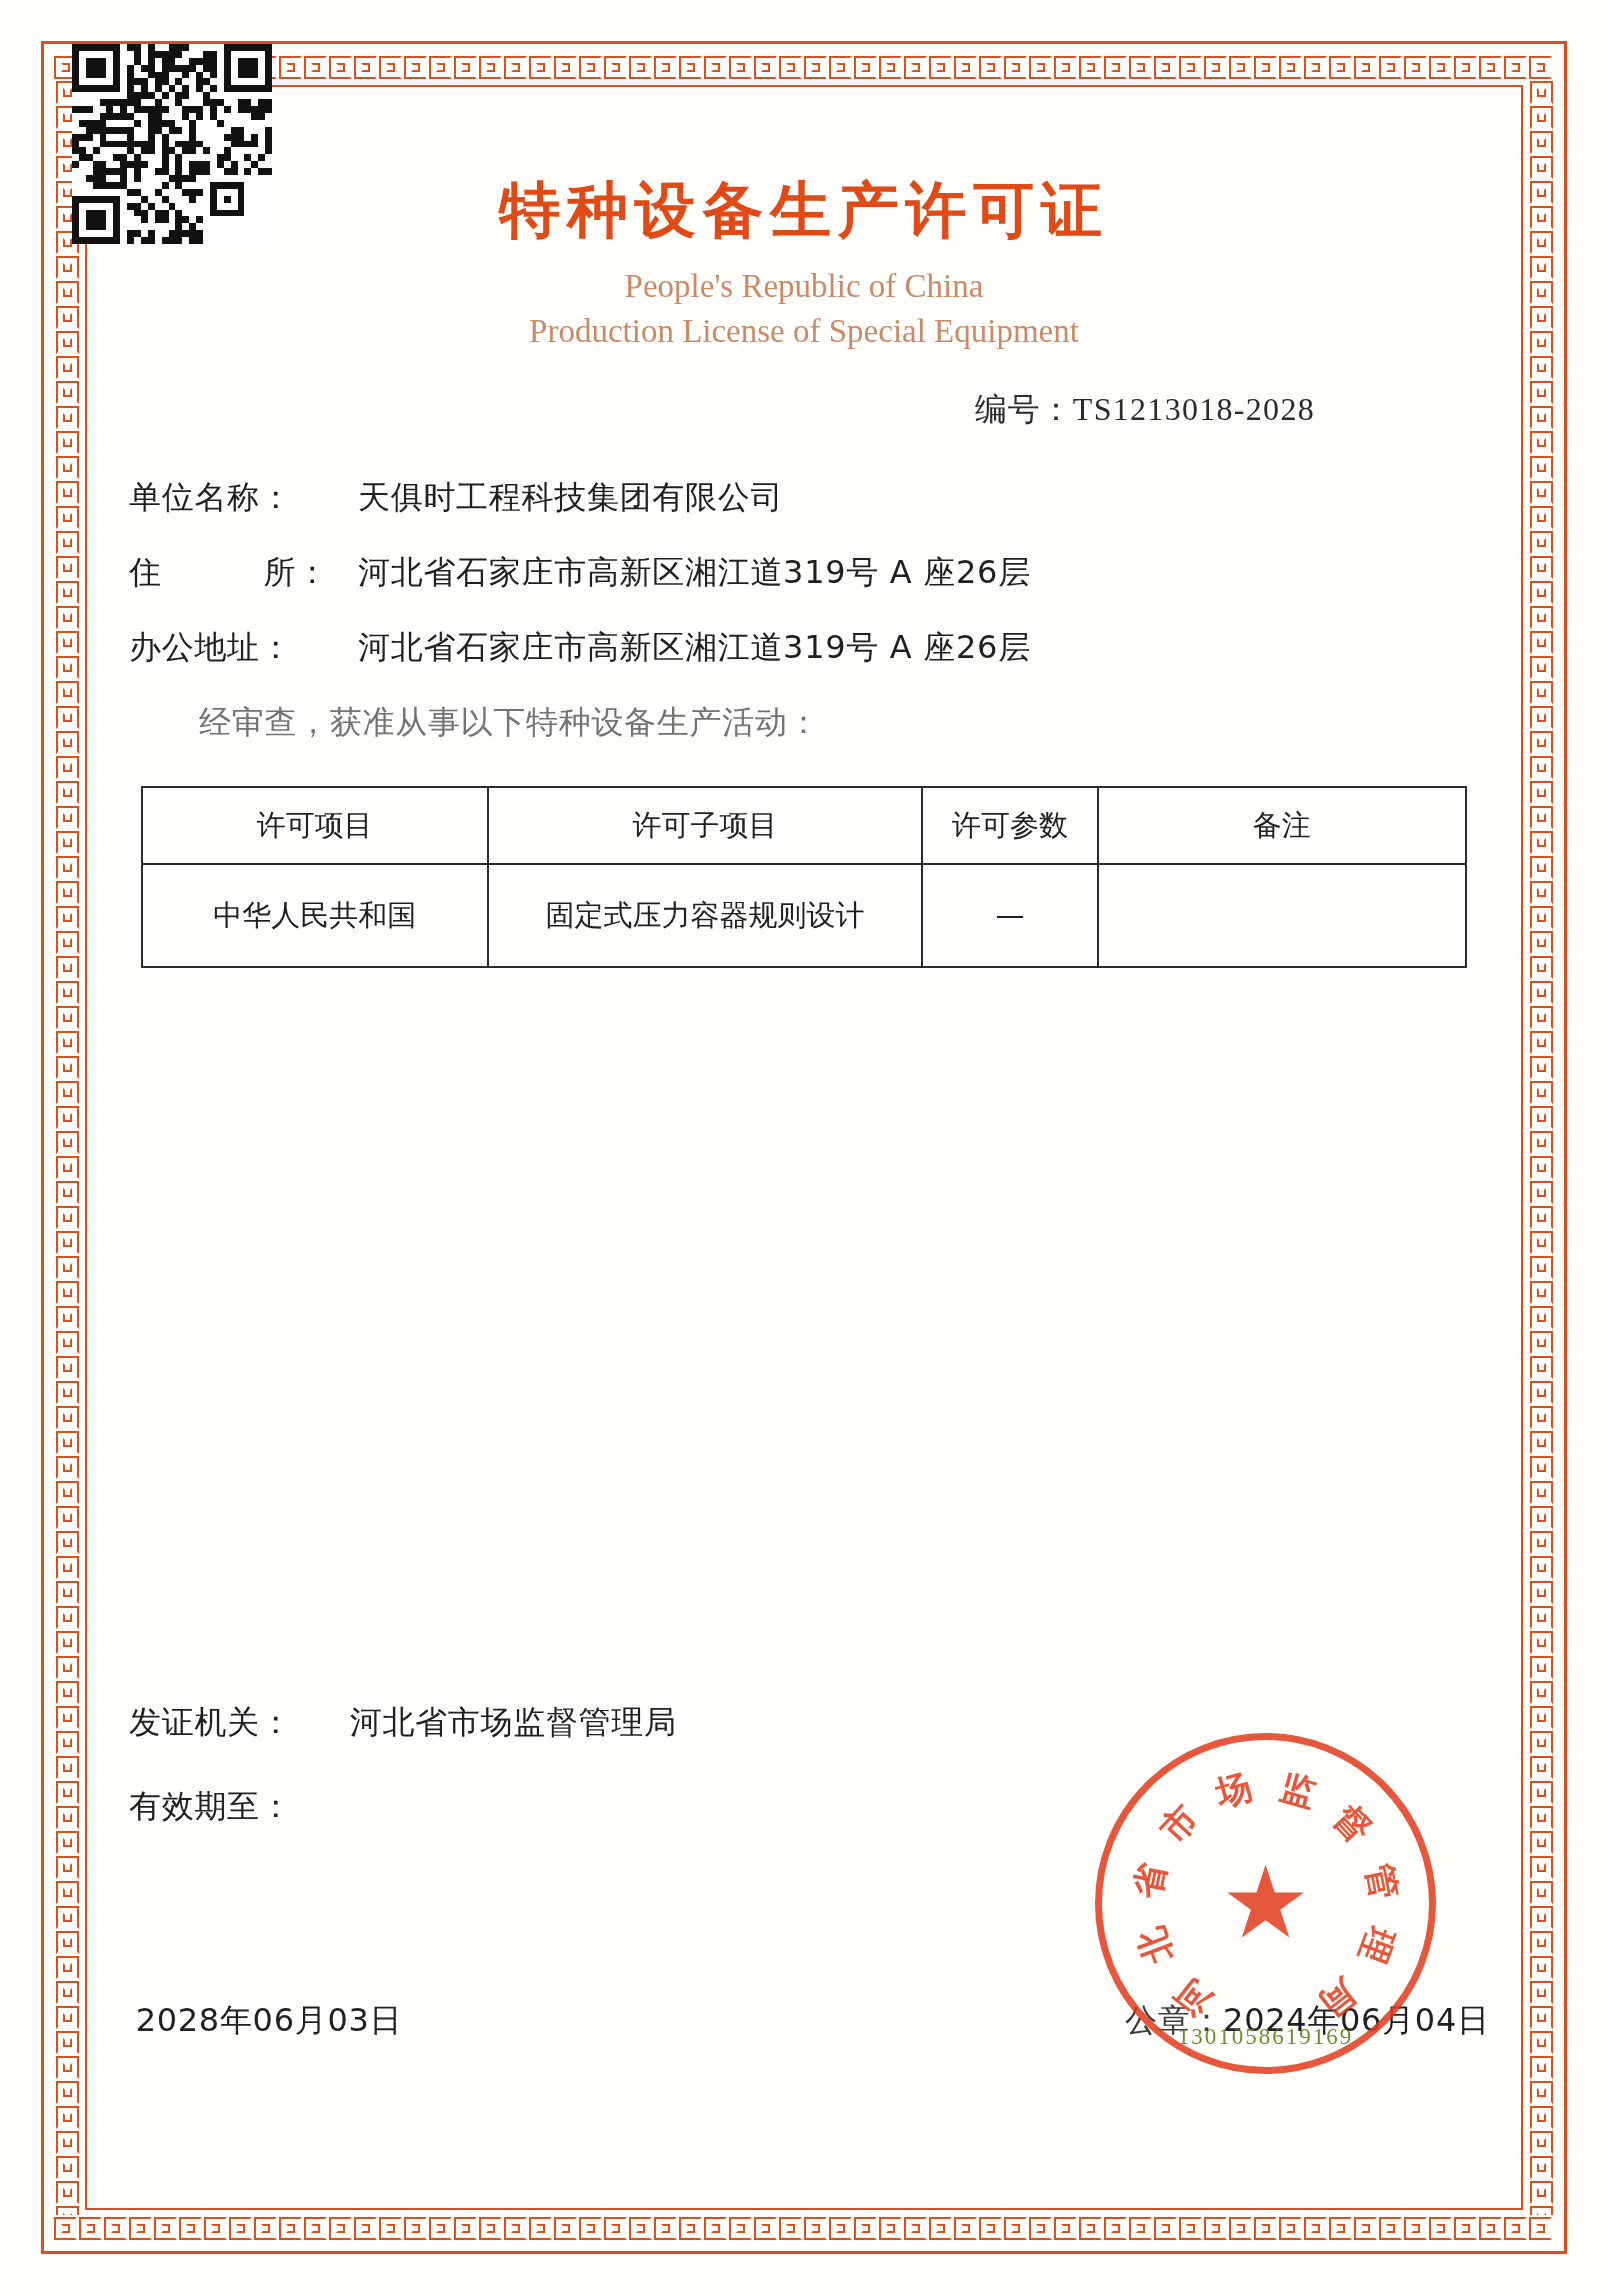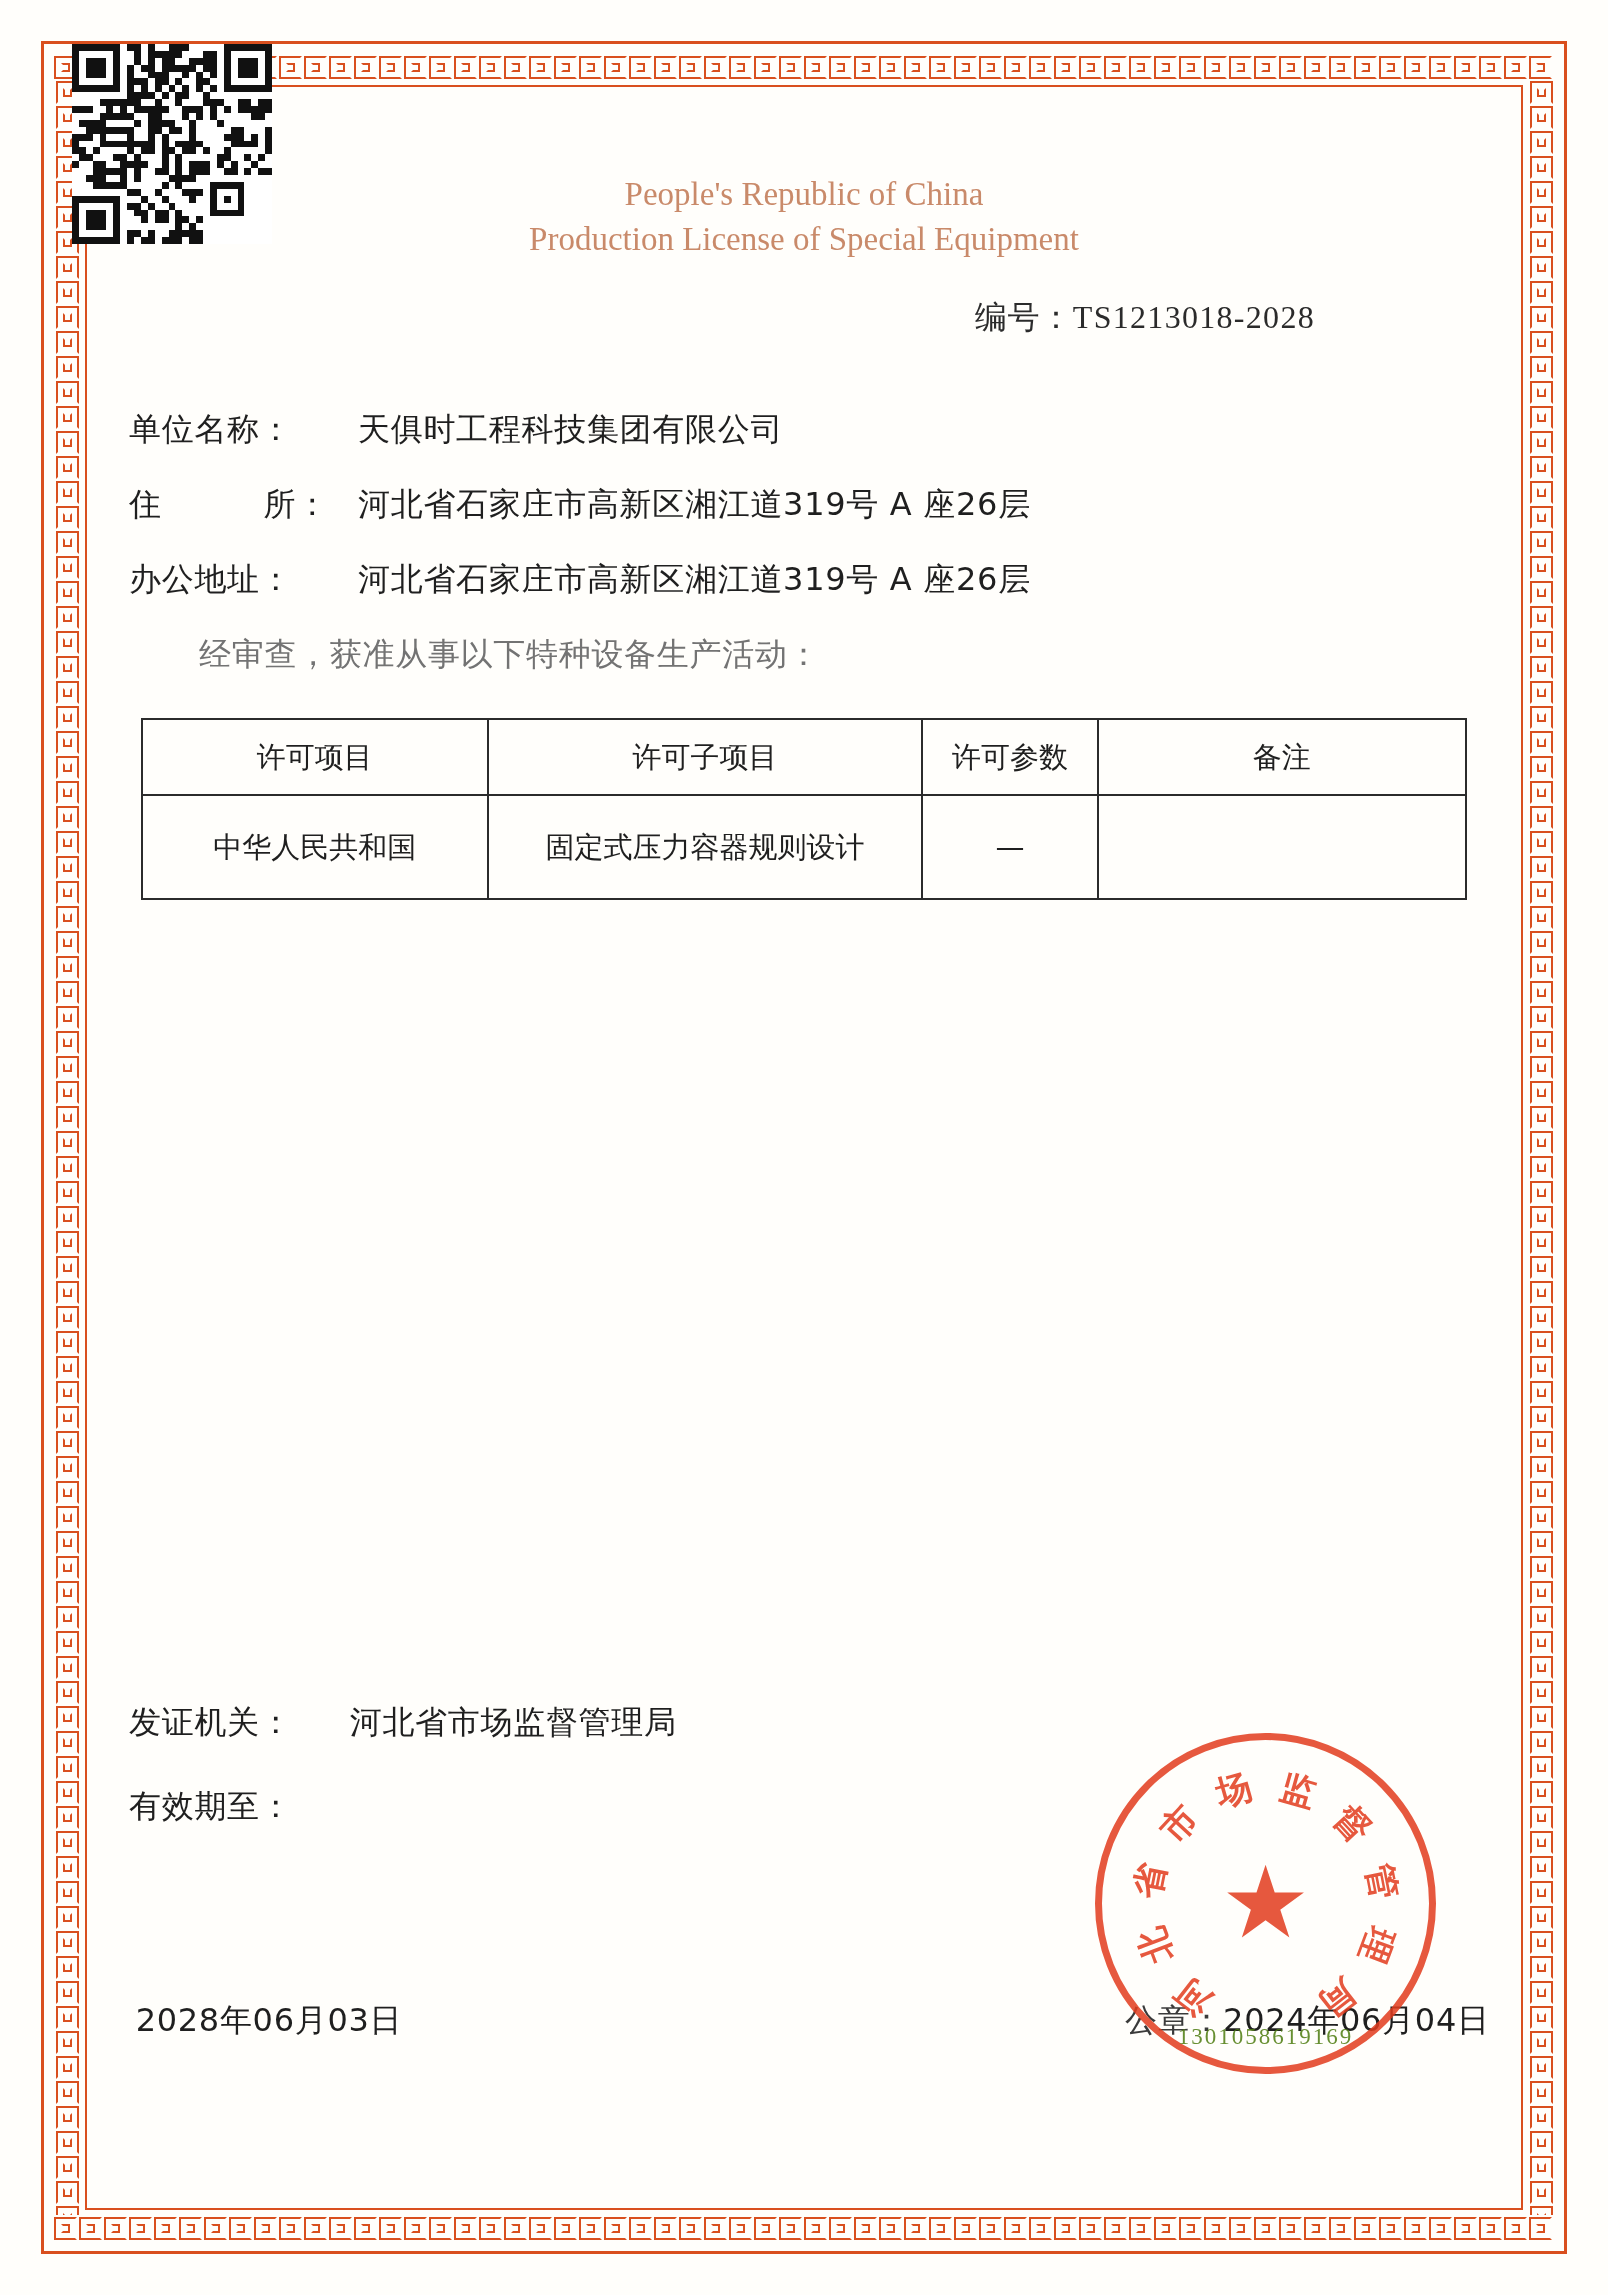--- a/index.html
+++ b/index.html
@@ -155,21 +155,21 @@
   }
   .serial .serial-label {
     font-family: "DejaVu Sans", "Liberation Sans", sans-serif;
   }
   .serial .serial-value {
     font-family: "Liberation Serif", "DejaVu Serif", serif;
     letter-spacing: 1.3px;
   }
 
   .fields {
-    margin-top: 68px;
+    margin-top: 44px;
     padding-left: 44px;
     color: #1f1f1f;
   }
   .field-row {
     display: flex;
     align-items: baseline;
     font-size: 32px;
     font-family: "DejaVu Sans", "Liberation Sans", sans-serif;
     margin-bottom: 31px;
   }
@@ -1016,20 +1016,21 @@
           <rect x="15" y="28" width="1" height="1"></rect>
           <rect x="17" y="28" width="1" height="1"></rect>
           <rect x="18" y="28" width="1" height="1"></rect>
         </g>
     </svg>
   </div>
 
   <div class="content">
 
     <div class="title-zh">
+      <span class="line2">特种设备生产许可证</span>
     </div>
 
     <div class="title-en">
       <span>People's Republic of China</span>
       <span>Production License of Special Equipment</span>
     </div>
 
     <div class="serial">
       <span class="serial-label">编号：</span><span class="serial-value">TS1213018-2028</span>
     </div>

